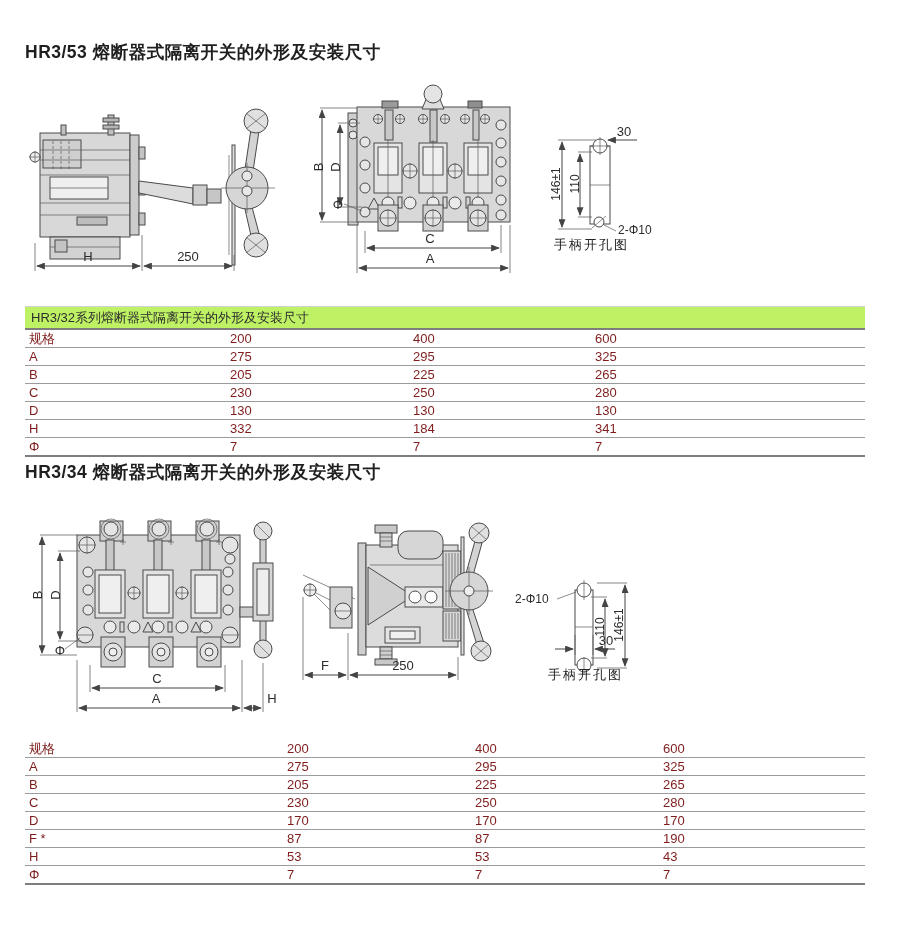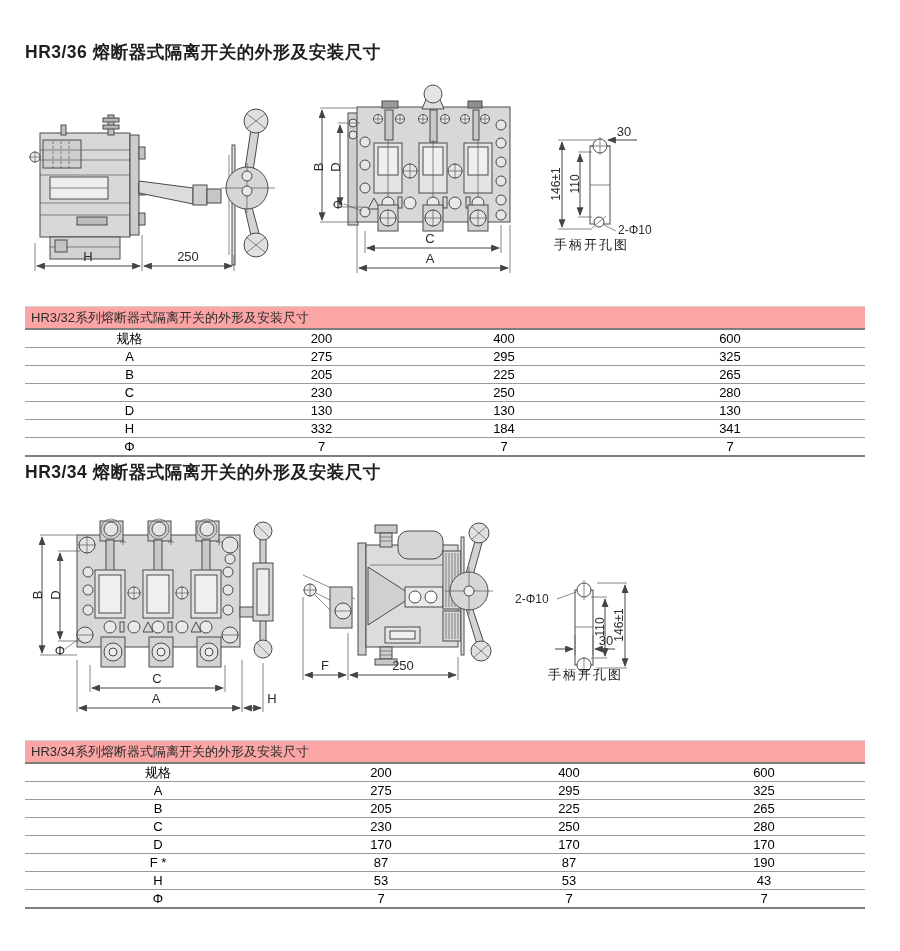--- a/index.html
+++ b/index.html
@@ -8,25 +8,25 @@
   .title{position:absolute;left:25px;font-size:17.5px;font-weight:bold;color:#1f1f1f;
          letter-spacing:0.5px;margin:0;}
   .t1{top:40px;} .t2{top:460px;}
   .fig{position:absolute;}
   .fig-caption{position:absolute;font-size:13px;color:#222;letter-spacing:2px;}
   .cap1{left:554px;top:236px;} .cap2{left:548px;top:666px;}
 
   
   .dimtable{position:absolute;left:25px;width:840px;border-collapse:collapse;table-layout:fixed;}
   .tb1{top:306px;} .tb2{top:740px;}
-  .dimtable caption{background:#fca5a5;text-align:left;font-size:13px;color:#2e2e2e;
+  .dimtable caption{background:#bef264;text-align:left;font-size:13px;color:#2e2e2e;
         height:21px;line-height:21px;padding:0 0 0 6px;border-top:1px solid #d2d2d2;
         border-bottom:2px solid #7e7e7e;caption-side:top;}
   .dimtable td{font-size:13px;height:17px;line-height:17px;padding:0;
-        border-bottom:1px solid #9b9b9b;white-space:nowrap;overflow:hidden;color:#000000;text-align:center;}
+        border-bottom:1px solid #9b9b9b;white-space:nowrap;overflow:hidden;color:#7f1d1d;}
   .dimtable td.lbl{padding-left:4px;}
   .dimtable tr.last td{border-bottom:2px solid #7e7e7e;}
 
   
   svg{position:absolute;overflow:visible;}
   .ol{stroke:#4a4a4a;stroke-width:1;}
   .thin{stroke:#5a5a5a;stroke-width:0.7;}
   .ext{stroke:#666;stroke-width:0.8;fill:none;}
   .dimline{stroke:#444;stroke-width:1;fill:none;}
   .dash{stroke-dasharray:3,2;}
@@ -42,21 +42,21 @@
     <defs>
       <marker id="aE" viewBox="0 0 10 8" markerWidth="9" markerHeight="7" refX="9" refY="4" orient="auto">
         <path d="M0,0L10,4L0,8z" fill="#444"></path>
         </marker>
       <marker id="aS" viewBox="0 0 10 8" markerWidth="9" markerHeight="7" refX="9" refY="4" orient="auto-start-reverse">
         <path d="M0,0L10,4L0,8z" fill="#444"></path>
         </marker>
     </defs>
   </svg>
 
-  <h1 class="title t1">HR3/36 熔断器式隔离开关的外形及安装尺寸</h1>
+  <h1 class="title t1">HR3/53 熔断器式隔离开关的外形及安装尺寸</h1>
 
   <svg class="fig" style="left:25px;top:85px" width="285" height="210" viewBox="0 0 285 210">
     <g>
       <rect class="ol" x="15" y="48" width="90" height="104" fill="#d8d8d8"></rect>
       <rect class="ol" x="18" y="55" width="38" height="28" fill="#cfcfcf"></rect>
       <line class="thin dash" x1="28" y1="56" x2="28" y2="84"></line>
       <line class="thin dash" x1="36" y1="56" x2="36" y2="84"></line>
       <line class="thin dash" x1="44" y1="56" x2="44" y2="84"></line>
       <line class="thin" x1="15" y1="65" x2="105" y2="65"></line>
       <line class="thin" x1="15" y1="75" x2="105" y2="75"></line>
@@ -495,21 +495,20 @@
     <text class="dimsm" transform="rotate(-90 106 60)" x="106" y="64" text-anchor="middle">146±1</text>
     <line class="ext" x1="62" y1="70" x2="62" y2="90"></line>
     <line class="ext" x1="80" y1="70" x2="80" y2="90"></line>
     <line class="dimline" x1="42" y1="84" x2="60" y2="84" marker-end="url(#aE)"></line>
     <line class="dimline" x1="102" y1="84" x2="82" y2="84" marker-end="url(#aE)"></line>
     <text class="dimnum" x="93" y="80" text-anchor="middle">30</text>
   </svg>
   <div class="fig-caption cap2">手柄开孔图</div>
 
   <table class="dimtable tb2">
-    <caption>HR3/34系列熔断器式隔离开关的外形及安装尺寸</caption>
     <colgroup>
         <col style="width:262px">
         <col style="width:188px">
         <col style="width:188px">
         <col style="width:202px">
       </colgroup>
     <tbody>
         <tr>
           <td class="lbl">规格</td>
           <td>200</td>

